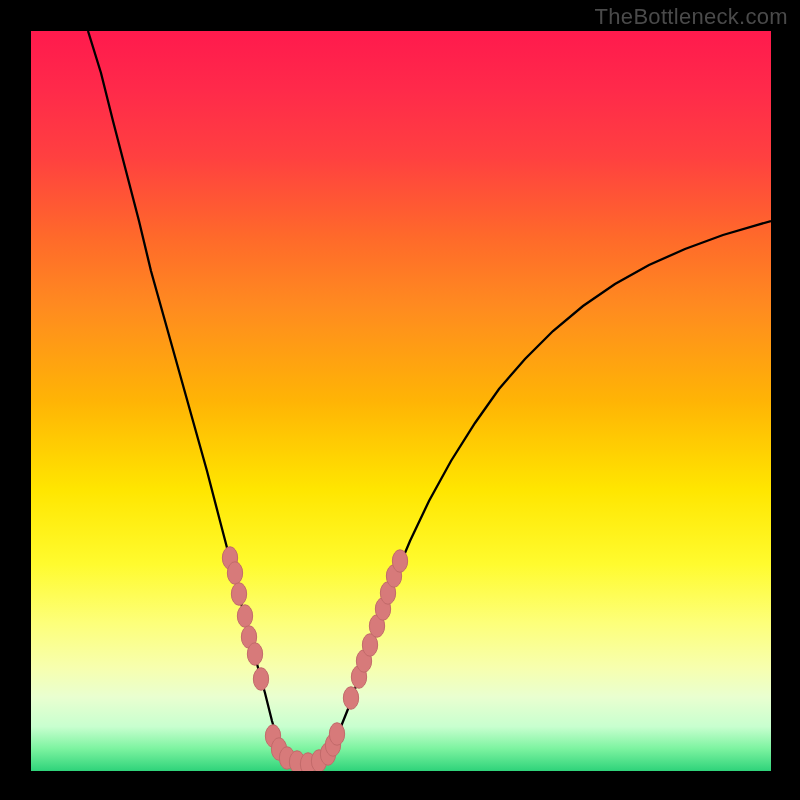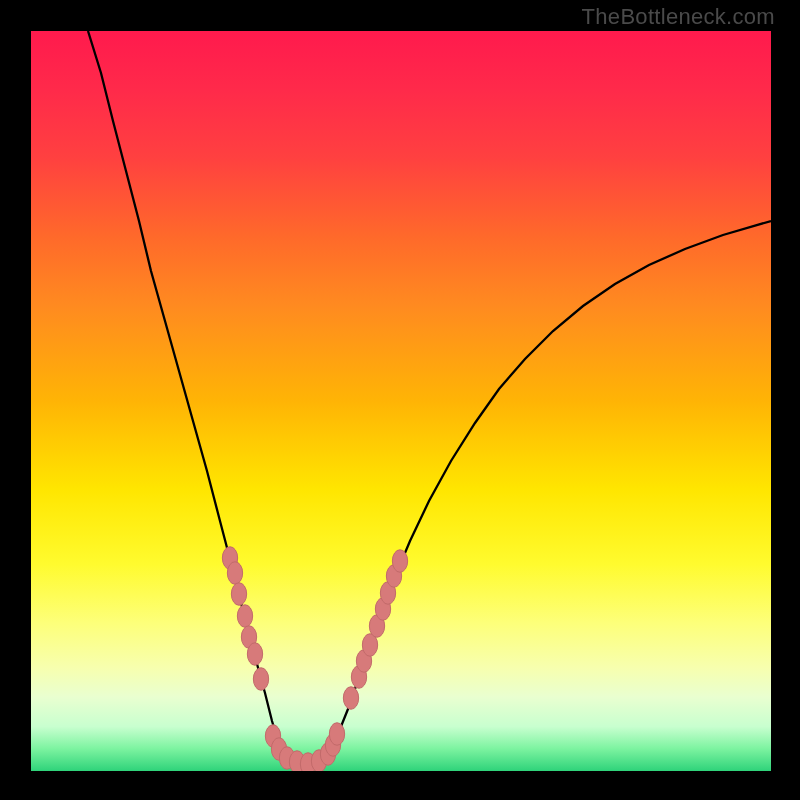--- a/index.html
+++ b/index.html
@@ -42,21 +42,21 @@
   .plot-area svg {
     position: absolute;
     left: 0;
     top: 0;
     width: 100%;
     height: 100%;
   }
   .watermark {
     position: absolute;
     top: 4px;
-    right: 25px;
+    right: 12px;
     color: #4a4a4a;
     font-size: 22px;
     font-weight: 500;
     letter-spacing: 0.3px;
     user-select: none;
   }
 </style>
 </head>
 <body>
 

